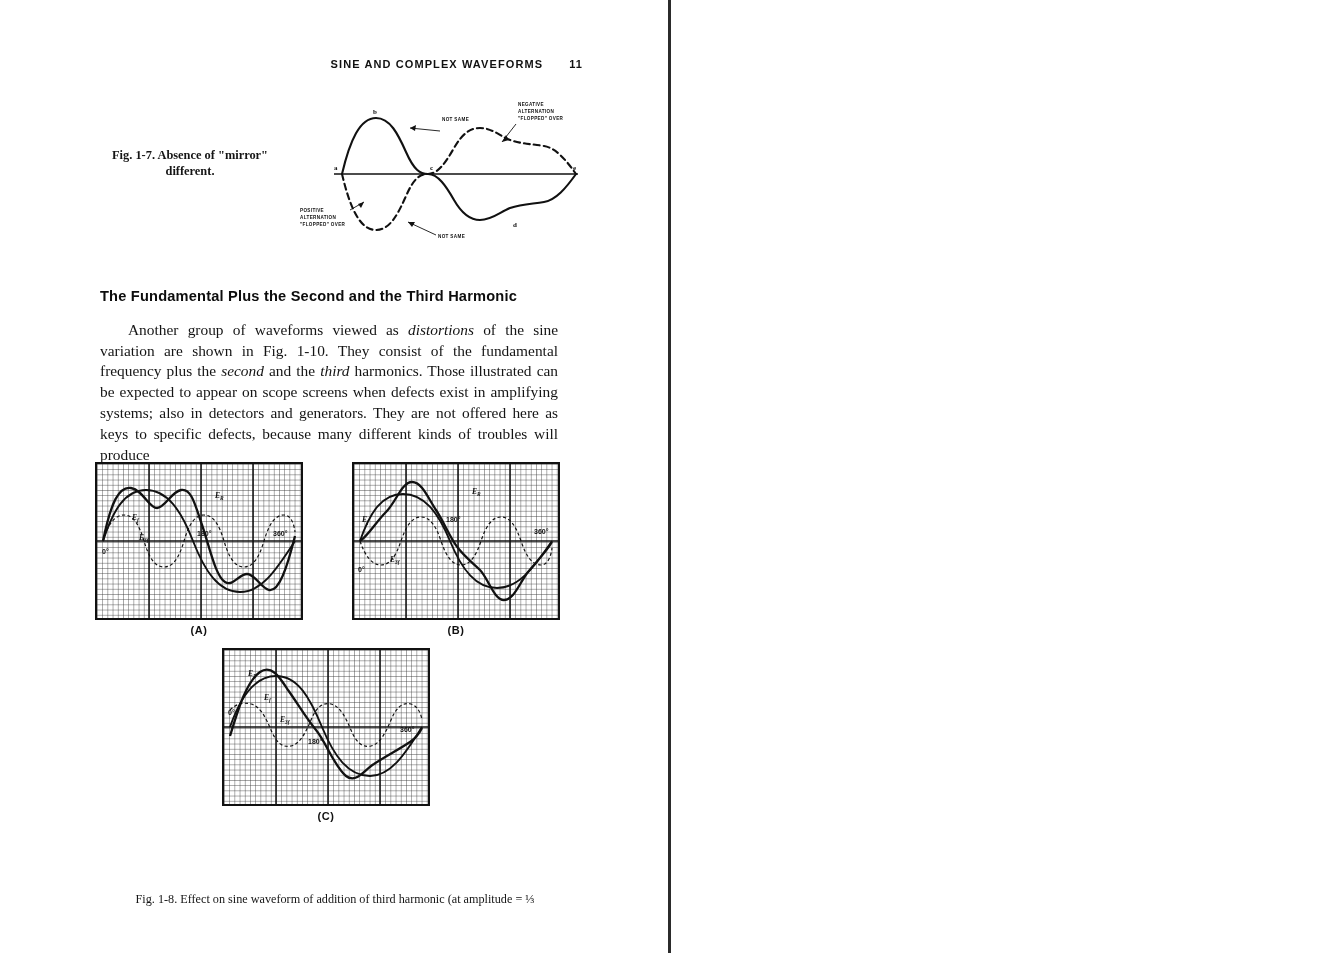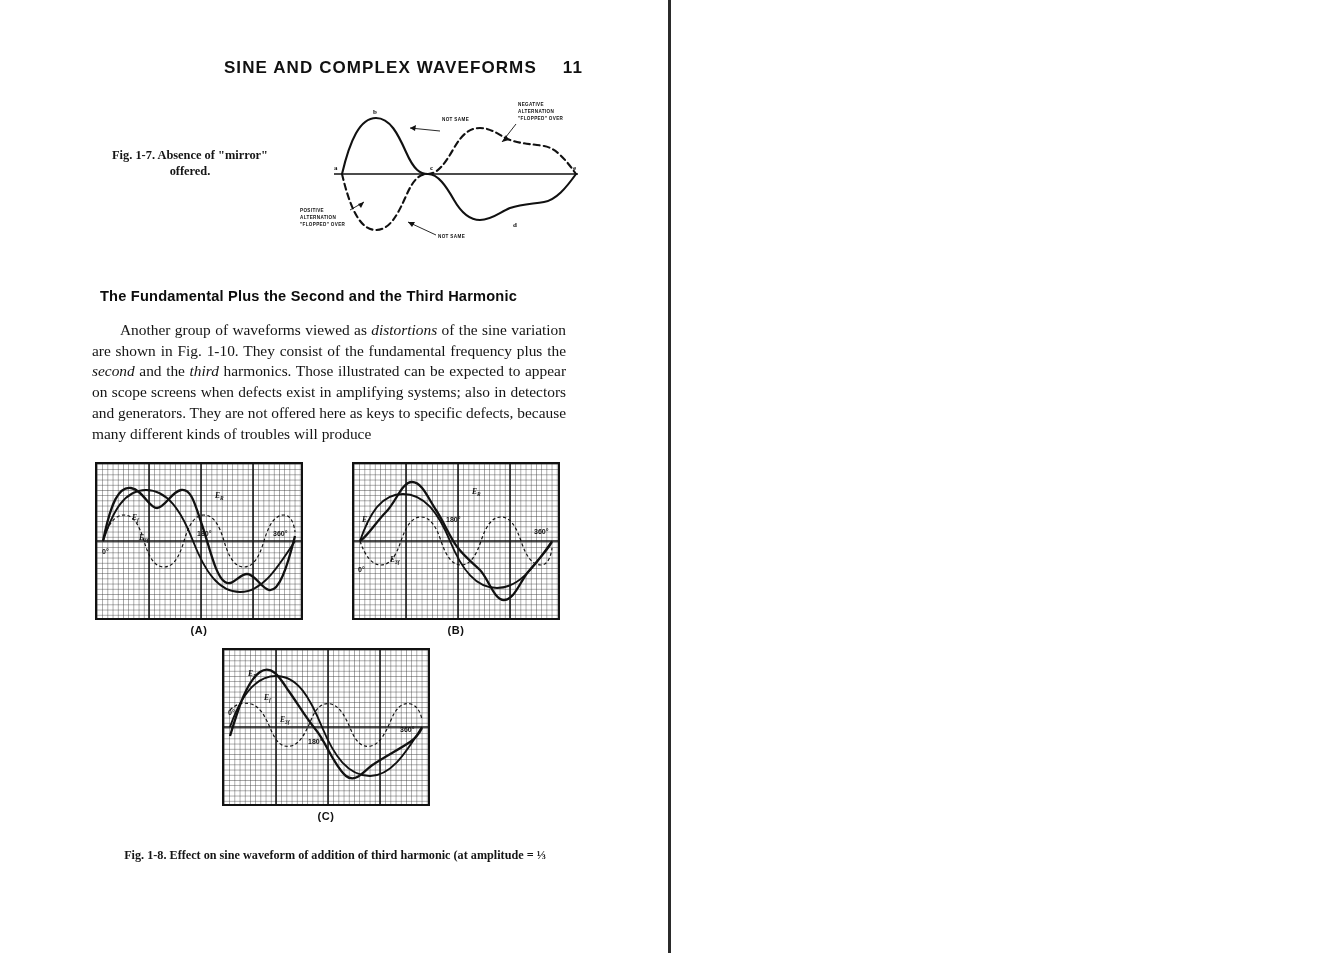--- a/index.html
+++ b/index.html
@@ -22,58 +22,59 @@
     position: absolute; left: 668px; top: 0;
     width: 3px; height: 953px;
     background: #2b2b2b;
   }
 
   
   .runhead {
     position: absolute;
     font-family: "Liberation Sans", sans-serif;
     font-weight: bold;
-    font-size: 17px;
+    font-size: 11px;
     letter-spacing: 1.1px;
     color: #111;
     white-space: nowrap;
   }
   .runhead-left { top: 58px; right: 85px; }
   .runhead .folio-gap { display: inline-block; width: 26px; }
 
   
   .col {
     position: absolute;
     font-family: "Liberation Serif", serif;
     font-size: 15.4px;
     line-height: 20.8px;
     text-align: justify;
     text-justify: inter-word;
     color: #141414;
   }
-  .col p { margin: 4px; text-indent: 28px; }
+  .col p { margin: 12px; text-indent: 28px; }
   .sechead {
     font-family: "Liberation Sans", sans-serif;
     font-weight: bold;
     font-size: 14.6px;
     letter-spacing: 0.2px;
     margin: 0 0 13px 12px;
     color: #0d0d0d;
   }
   i, em { font-style: italic; }
 
   
   .caption {
     position: absolute;
     font-family: "Liberation Serif", serif;
     font-size: 12.2px;
     line-height: 15.2px;
-    font-weight: bold;
+    font-weight: normal;
     text-align: center;
     color: #151515;
+    margin-top: 44px;
   }
   .caption .ln { display: block; }
 
   .sidecaption {
     position: absolute;
     font-family: "Liberation Serif", serif;
     font-size: 12.4px;
     line-height: 15.5px;
     font-weight: bold;
     text-align: center;
@@ -136,21 +137,21 @@
 <div class="spread">
 
   <div class="page page-left">
 
     <div class="runhead runhead-left">
       <span>SINE AND COMPLEX WAVEFORMS</span><span class="folio-gap"></span><span>11</span>
     </div>
 
     <div class="sidecaption" style="left:100px; top:148px; width:180px;">
       <span class="ln">Fig. 1-7. Absence of "mirror"</span>
-      <span class="ln">offered.</span>
+      <span class="ln">different.</span>
     </div>
 
     <div class="fig17">
       <svg width="300" height="152" viewBox="0 0 300 152">
 
         <line x1="46" y1="78" x2="290" y2="78" stroke="#111" stroke-width="1.6"></line>
 
         <path d="M54,78 C62,44 72,22 88,22 C102,22 110,38 118,56 C126,74 132,78 140,78
                  C150,78 158,90 166,104 C174,118 182,124 192,124 C204,124 212,116 222,112
                  C234,108 244,108 256,106 C268,104 278,92 288,78" fill="none" stroke="#111" stroke-width="2.1" stroke-linecap="round"></path>

